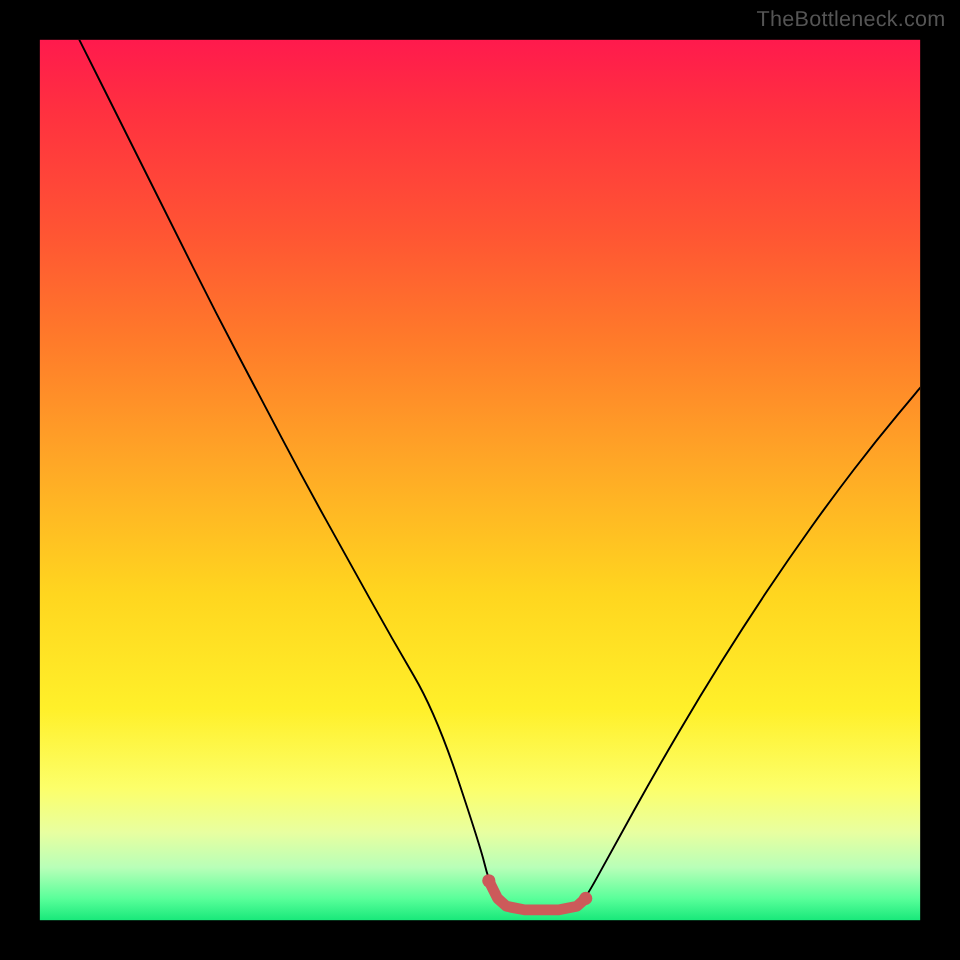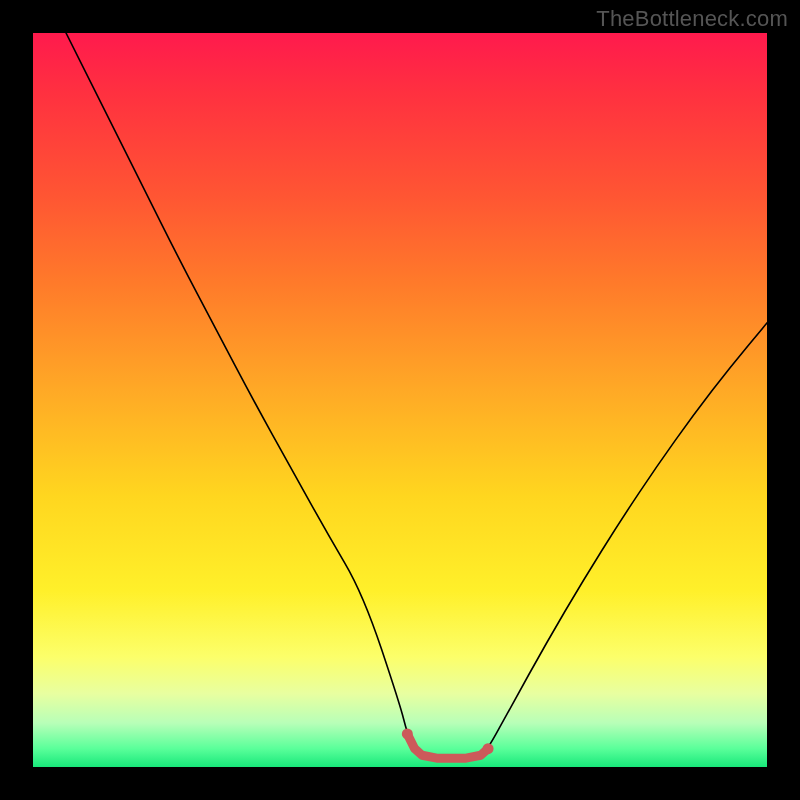--- a/index.html
+++ b/index.html
@@ -8,21 +8,21 @@
     position: relative;
     width: 800px;
     height: 800px;
     background: #000;
   }
   .watermark {
     position: absolute;
     top: 6px;
     right: 12px;
     font-family: Arial, Helvetica, sans-serif;
-    font-size: 22px;
+    font-size: 18px;
     color: #555;
     letter-spacing: 0.2px;
     z-index: 5;
   }
   .plot-area {
     position: absolute;
     left: 33px;
     top: 33px;
     width: 734px;
     height: 734px;

